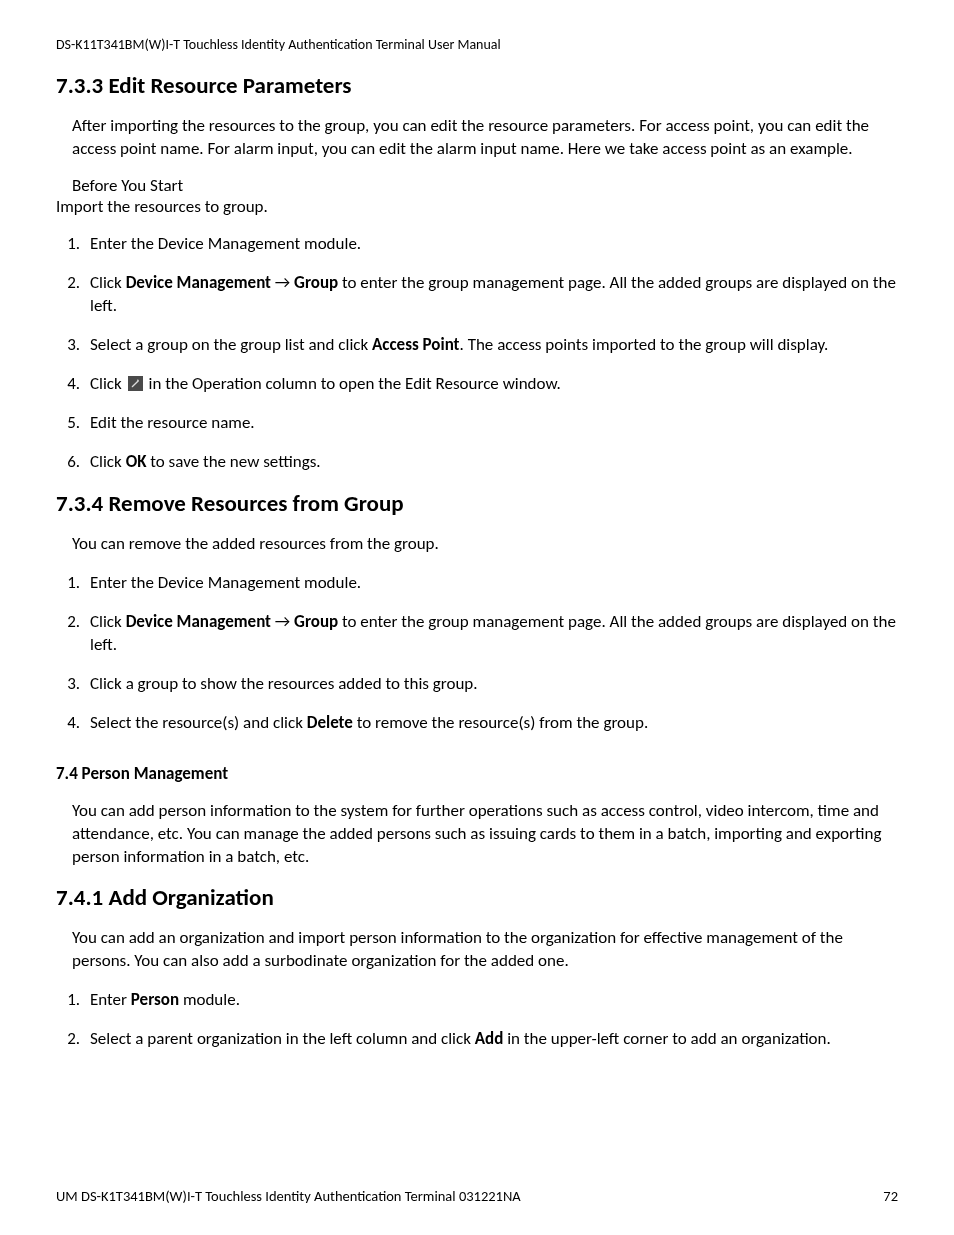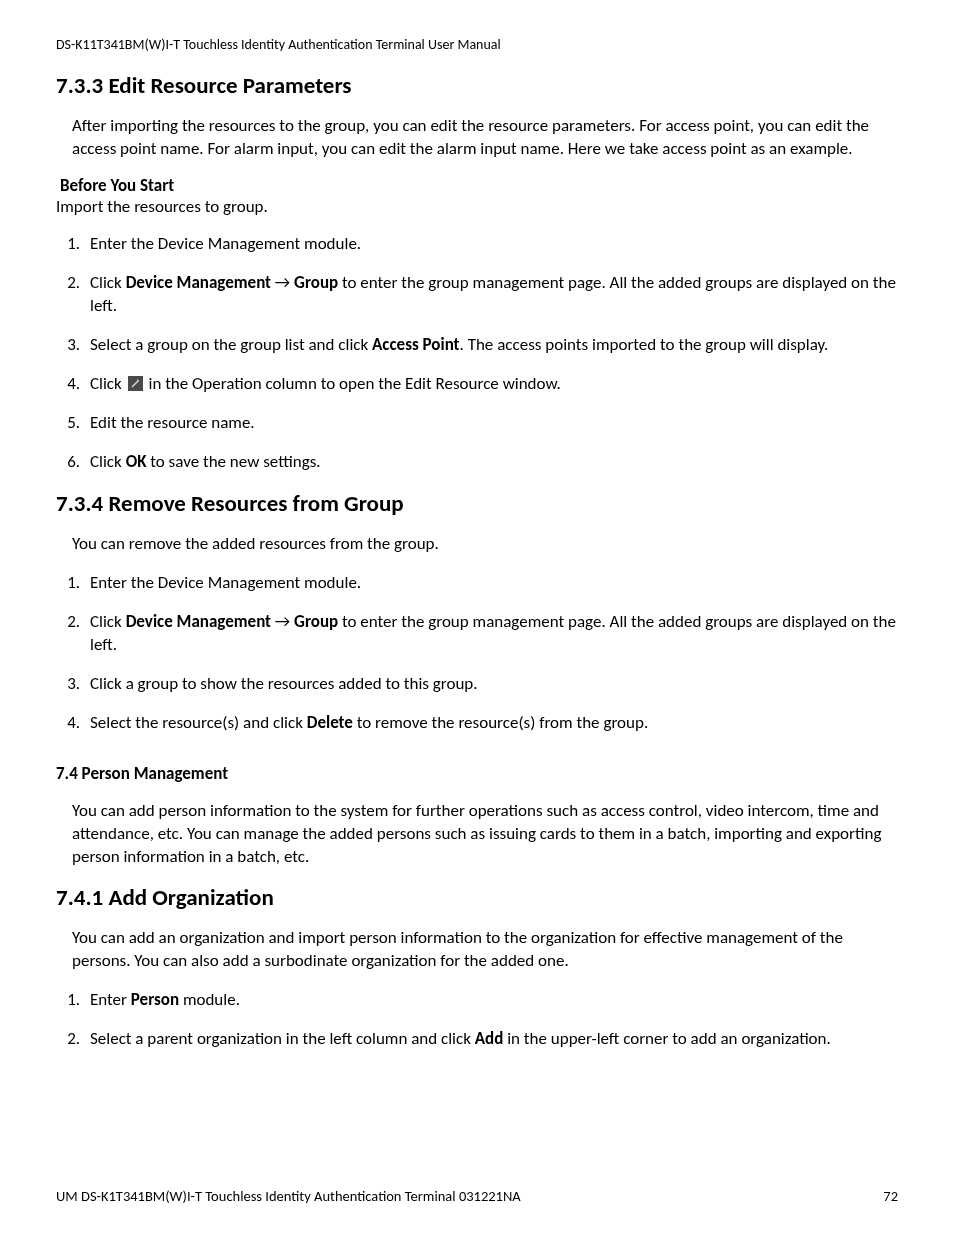--- a/index.html
+++ b/index.html
@@ -31,22 +31,22 @@
     font-weight: bold;
     margin: 28px 0 16px 0;
   }
   .para {
     font-size: 17px;
     line-height: 1.35;
     margin: 0 0 14px 16px;
   }
   .bys {
     font-size: 17px;
-    font-weight: bold;
-    margin: 8px 0 0 4px;
+    font-weight: normal;
+    margin: 8px 0 0 16px;
   }
   .bys-sub {
     font-size: 17px;
     margin: 0 0 14px 0;
   }
   ol.steps {
     font-size: 17px;
     line-height: 1.35;
     padding-left: 28px;
     margin: 0 0 8px 0;

